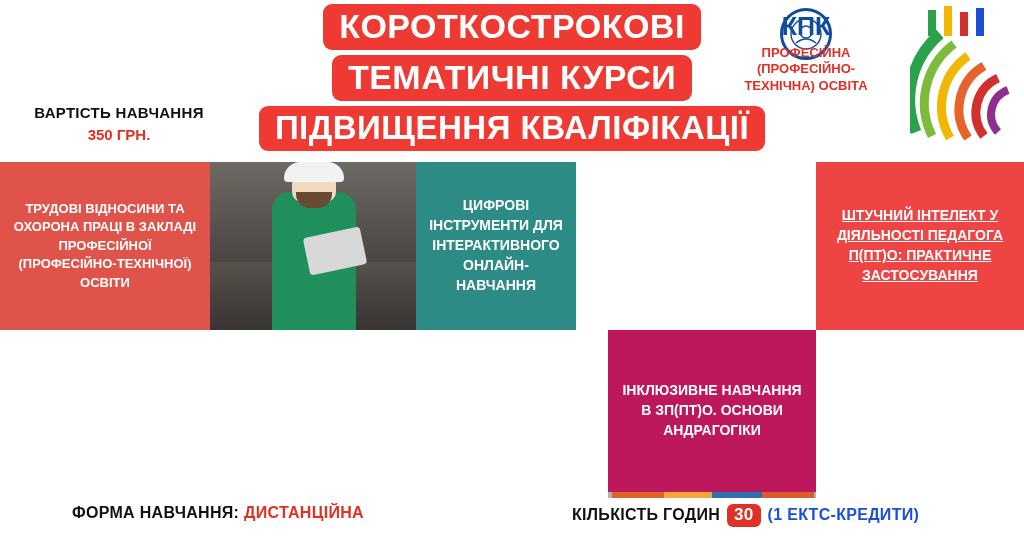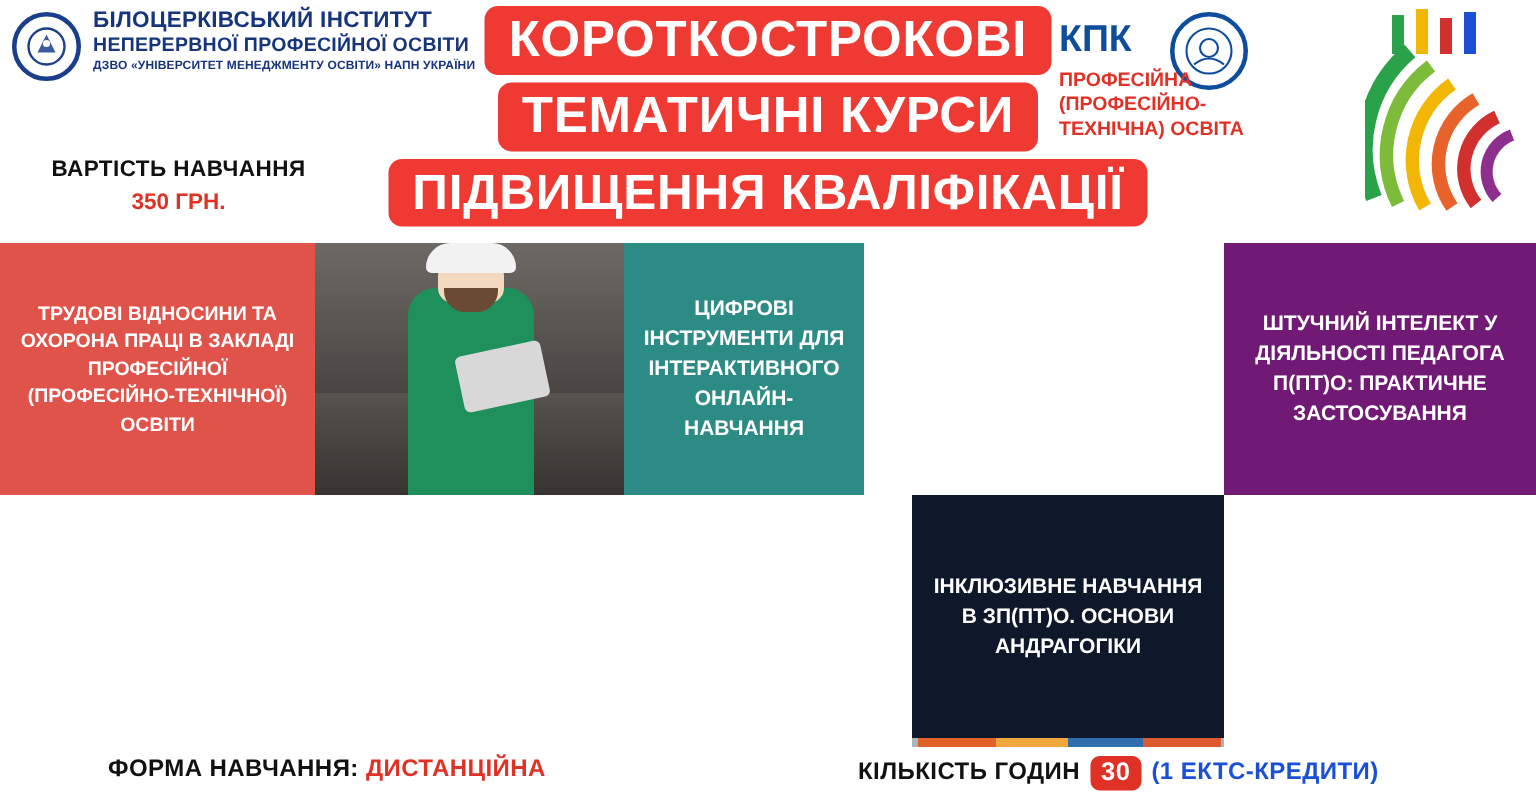--- a/index.html
+++ b/index.html
@@ -41,21 +41,21 @@
     display:flex;flex-direction:column;align-items:center;gap:5px;
   }
   .title-line{
     background:#ee3a32;color:#fff;font-weight:bold;
     padding:5px 16px 7px;border-radius:9px;
     font-size:34px;letter-spacing:.5px;line-height:1;
     white-space:nowrap;text-align:right;
   }
   .title-line.l3{font-size:33px;}
 
-  .kpk-block{position:absolute;right:118px;top:8px;width:200px;text-align:left;}
+  .kpk-block{position:absolute;right:118px;top:8px;width:200px;text-align:center;}
   .kpk-badge{
     width:52px;height:52px;border-radius:50%;
     border:3px solid #0e4d9c;box-sizing:border-box;
     margin:0 auto 2px;display:flex;align-items:center;justify-content:center;
     color:#0e4d9c;font-size:9px;font-weight:bold;
   }
   .kpk-title{font-size:25px;font-weight:bold;color:#0e4d9c;line-height:1;margin-top:-48px;}
   .kpk-sub{font-size:13px;font-weight:bold;color:#e03127;line-height:1.25;margin-top:6px;}
 
   .arc-deco{position:absolute;right:2px;top:4px;width:112px;height:140px;}
@@ -85,34 +85,20 @@
   }
   .foot-right .ects{color:#1a4fd6;}
 </style>
 </head>
 <body>
 
 <div class="poster">
 
   <div class="header">
 
-    <div class="logo-block">
-      <div class="logo-mark">
-        <svg width="28" height="28" viewBox="0 0 28 28" aria-hidden="true">
-          <circle cx="14" cy="14" r="12" fill="none" stroke="#1a3e8c" stroke-width="1.6"></circle>
-          <path d="M8 18 L14 6 L20 18 Z" fill="#1a3e8c" opacity="0.85"></path>
-          <circle cx="14" cy="12" r="2.4" fill="#ffffff"></circle>
-        </svg>
-      </div>
-      <div class="logo-text">
-        <div class="logo-l1">БІЛОЦЕРКІВСЬКИЙ ІНСТИТУТ</div>
-        <div class="logo-l2">НЕПЕРЕРВНОЇ ПРОФЕСІЙНОЇ ОСВІТИ</div>
-        <div class="logo-l3">ДЗВО «УНІВЕРСИТЕТ МЕНЕДЖМЕНТУ ОСВІТИ» НАПН УКРАЇНИ</div>
-      </div>
-    </div>
 
     <div class="price-block">
       <div class="price-label">ВАРТІСТЬ НАВЧАННЯ</div>
       <div class="price-value">350 ГРН.</div>
     </div>
 
     <div class="title-block">
       <div class="title-line">КОРОТКОСТРОКОВІ</div>
       <div class="title-line">ТЕМАТИЧНІ КУРСИ</div>
       <div class="title-line l3">ПІДВИЩЕННЯ КВАЛІФІКАЦІЇ</div>
@@ -174,26 +160,26 @@
       <div class="ph-fig" style="left:66px;top:12px;width:32px;height:24px;background:#e8532c;border-radius:15px 15px 4px 4px;"></div>
       <div class="ph-fig" style="left:104px;top:30px;width:54px;height:138px;background:#2f6fae;border-radius:16px 16px 0 0;"></div>
       <div class="ph-fig" style="left:114px;top:6px;width:34px;height:26px;background:#f4f4f4;border-radius:16px 16px 4px 4px;"></div>
       <div class="ph-fig" style="left:154px;top:36px;width:52px;height:132px;background:#dd5a2e;border-radius:16px 16px 0 0;"></div>
       <div class="ph-fig" style="left:164px;top:12px;width:32px;height:24px;background:#f0472a;border-radius:15px 15px 4px 4px;"></div>
       <div class="ph-fig" style="left:30px;top:104px;width:26px;height:30px;background:#f5e0cc;border-radius:8px;"></div>
       <div class="ph-fig" style="left:88px;top:110px;width:24px;height:28px;background:#f5e0cc;border-radius:8px;"></div>
       <div class="ph-fig" style="left:140px;top:106px;width:24px;height:28px;background:#f5e0cc;border-radius:8px;"></div>
     </div>
 
-    <div class="cell cell-text" style="left:816px;top:0;width:208px;height:168px;background:#701a75;font-size:14px;">
+    <div class="cell cell-text" style="left:816px;top:0;width:208px;height:168px;background:#ef4444;font-size:14px;text-decoration:underline;">
       <span>ШТУЧНИЙ ІНТЕЛЕКТ У ДІЯЛЬНОСТІ ПЕДАГОГА П(ПТ)О: ПРАКТИЧНЕ ЗАСТОСУВАННЯ</span>
     </div>
 
 
-    <div class="cell cell-text" style="left:608px;top:168px;width:208px;height:162px;background:#0f172a;font-size:14px;">
+    <div class="cell cell-text" style="left:608px;top:168px;width:208px;height:162px;background:#be185d;font-size:14px;">
       <span>ІНКЛЮЗИВНЕ НАВЧАННЯ В ЗП(ПТ)О. ОСНОВИ АНДРАГОГІКИ</span>
     </div>
 
   </div>
 
   <div class="footer">
     <div class="foot-left">
       <span>ФОРМА НАВЧАННЯ:</span>
       <span class="val">ДИСТАНЦІЙНА</span>
     </div>

